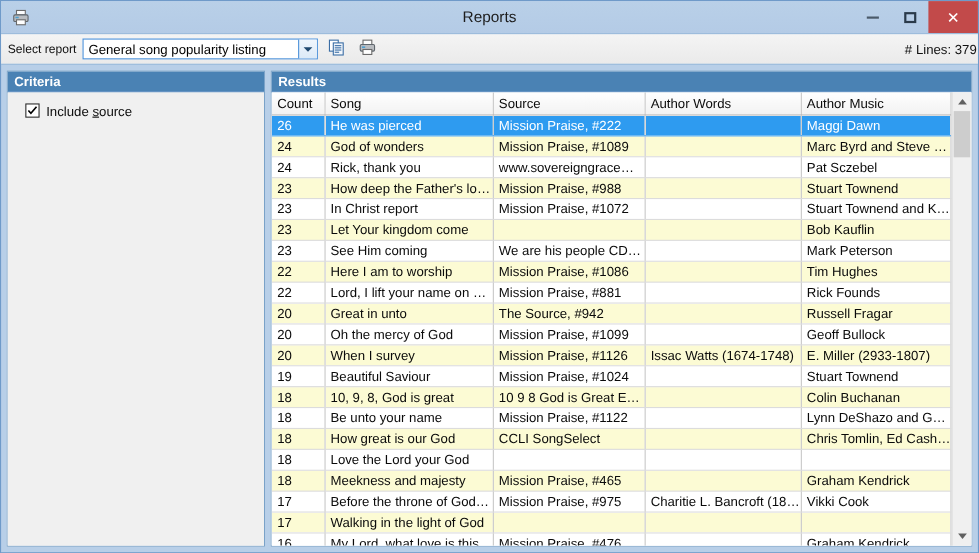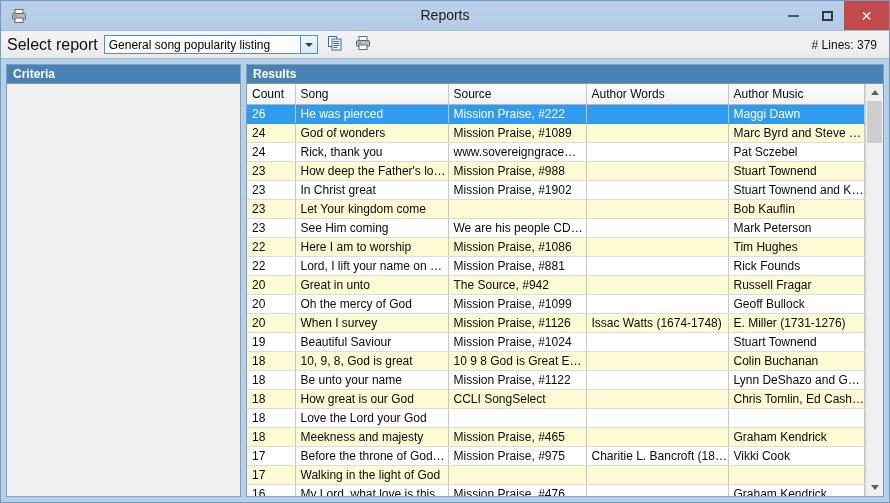--- a/index.html
+++ b/index.html
@@ -94,21 +94,21 @@
     height: 27px;
     background: linear-gradient(to bottom, #f4f4f4 0%, #eaeaea 100%);
     border-top: 1px solid #9dbcdc;
     border-bottom: 1px solid #9dbcdc;
     display: flex;
     align-items: center;
     padding: 0 6px;
     position: relative;
   }
   .toolbar-label {
-    font-size: 16px;
+    font-size: 11px;
     color: #101010;
     margin-right: 6px;
   }
   .combo {
     width: 214px;
     height: 19px;
     box-sizing: border-box;
     background: #ffffff;
     border: 1px solid #4a90d9;
     display: flex;
@@ -141,21 +141,21 @@
   .tb-icon {
     width: 22px;
     height: 22px;
     margin-left: 6px;
     display: flex;
     align-items: center;
     justify-content: center;
   }
   .lines-count {
     position: absolute;
-    right: 12px;
+    right: 1px;
     font-size: 12px;
     color: #111;
   }
 
   
   .body-area {
     flex: 1 1 auto;
     display: flex;
     padding: 5px;
     gap: 5px;
@@ -382,20 +382,28 @@
 
     <span class="lines-count"># Lines: 379</span>
   </div>
 
   <div class="body-area">
 
     <div class="panel criteria-panel">
       <div class="panel-header">Criteria</div>
       <div class="criteria-body">
 
+        <div class="check-row">
+          <span class="checkbox">
+            <svg class="check-mark" viewBox="0 0 9 9">
+              <path d="M0.8 4.4 L3.1 7.0 L8.2 1.0" fill="none" stroke="#000000" stroke-width="1.5"></path>
+            </svg>
+          </span>
+          <span class="check-label"><span>Include </span><u>s</u><span>ource</span></span>
+        </div>
 
 
       </div>
     </div>
 
     <div class="panel results-panel">
       <div class="panel-header">Results</div>
       <div class="grid-wrap">
         <div class="grid">
           <table class="datagrid">
@@ -439,22 +447,22 @@
                 </tr>
                 <tr class="alt">
                   <td>23</td>
                   <td>How deep the Father's lov…</td>
                   <td>Mission Praise, #988</td>
                   <td></td>
                   <td>Stuart Townend</td>
                 </tr>
                 <tr class="plain">
                   <td>23</td>
-                  <td>In Christ great</td>
-                  <td>Mission Praise, #1902</td>
+                  <td>In Christ report</td>
+                  <td>Mission Praise, #1072</td>
                   <td></td>
                   <td>Stuart Townend and Keit…</td>
                 </tr>
                 <tr class="alt">
                   <td>23</td>
                   <td>Let Your kingdom come</td>
                   <td></td>
                   <td></td>
                   <td>Bob Kauflin</td>
                 </tr>
@@ -491,21 +499,21 @@
                   <td>Oh the mercy of God</td>
                   <td>Mission Praise, #1099</td>
                   <td></td>
                   <td>Geoff Bullock</td>
                 </tr>
                 <tr class="alt">
                   <td>20</td>
                   <td>When I survey</td>
                   <td>Mission Praise, #1126</td>
                   <td>Issac Watts (1674-1748)</td>
-                  <td>E. Miller (1731-1276)</td>
+                  <td>E. Miller (2933-1807)</td>
                 </tr>
                 <tr class="plain">
                   <td>19</td>
                   <td>Beautiful Saviour</td>
                   <td>Mission Praise, #1024</td>
                   <td></td>
                   <td>Stuart Townend</td>
                 </tr>
                 <tr class="alt">
                   <td>18</td>

